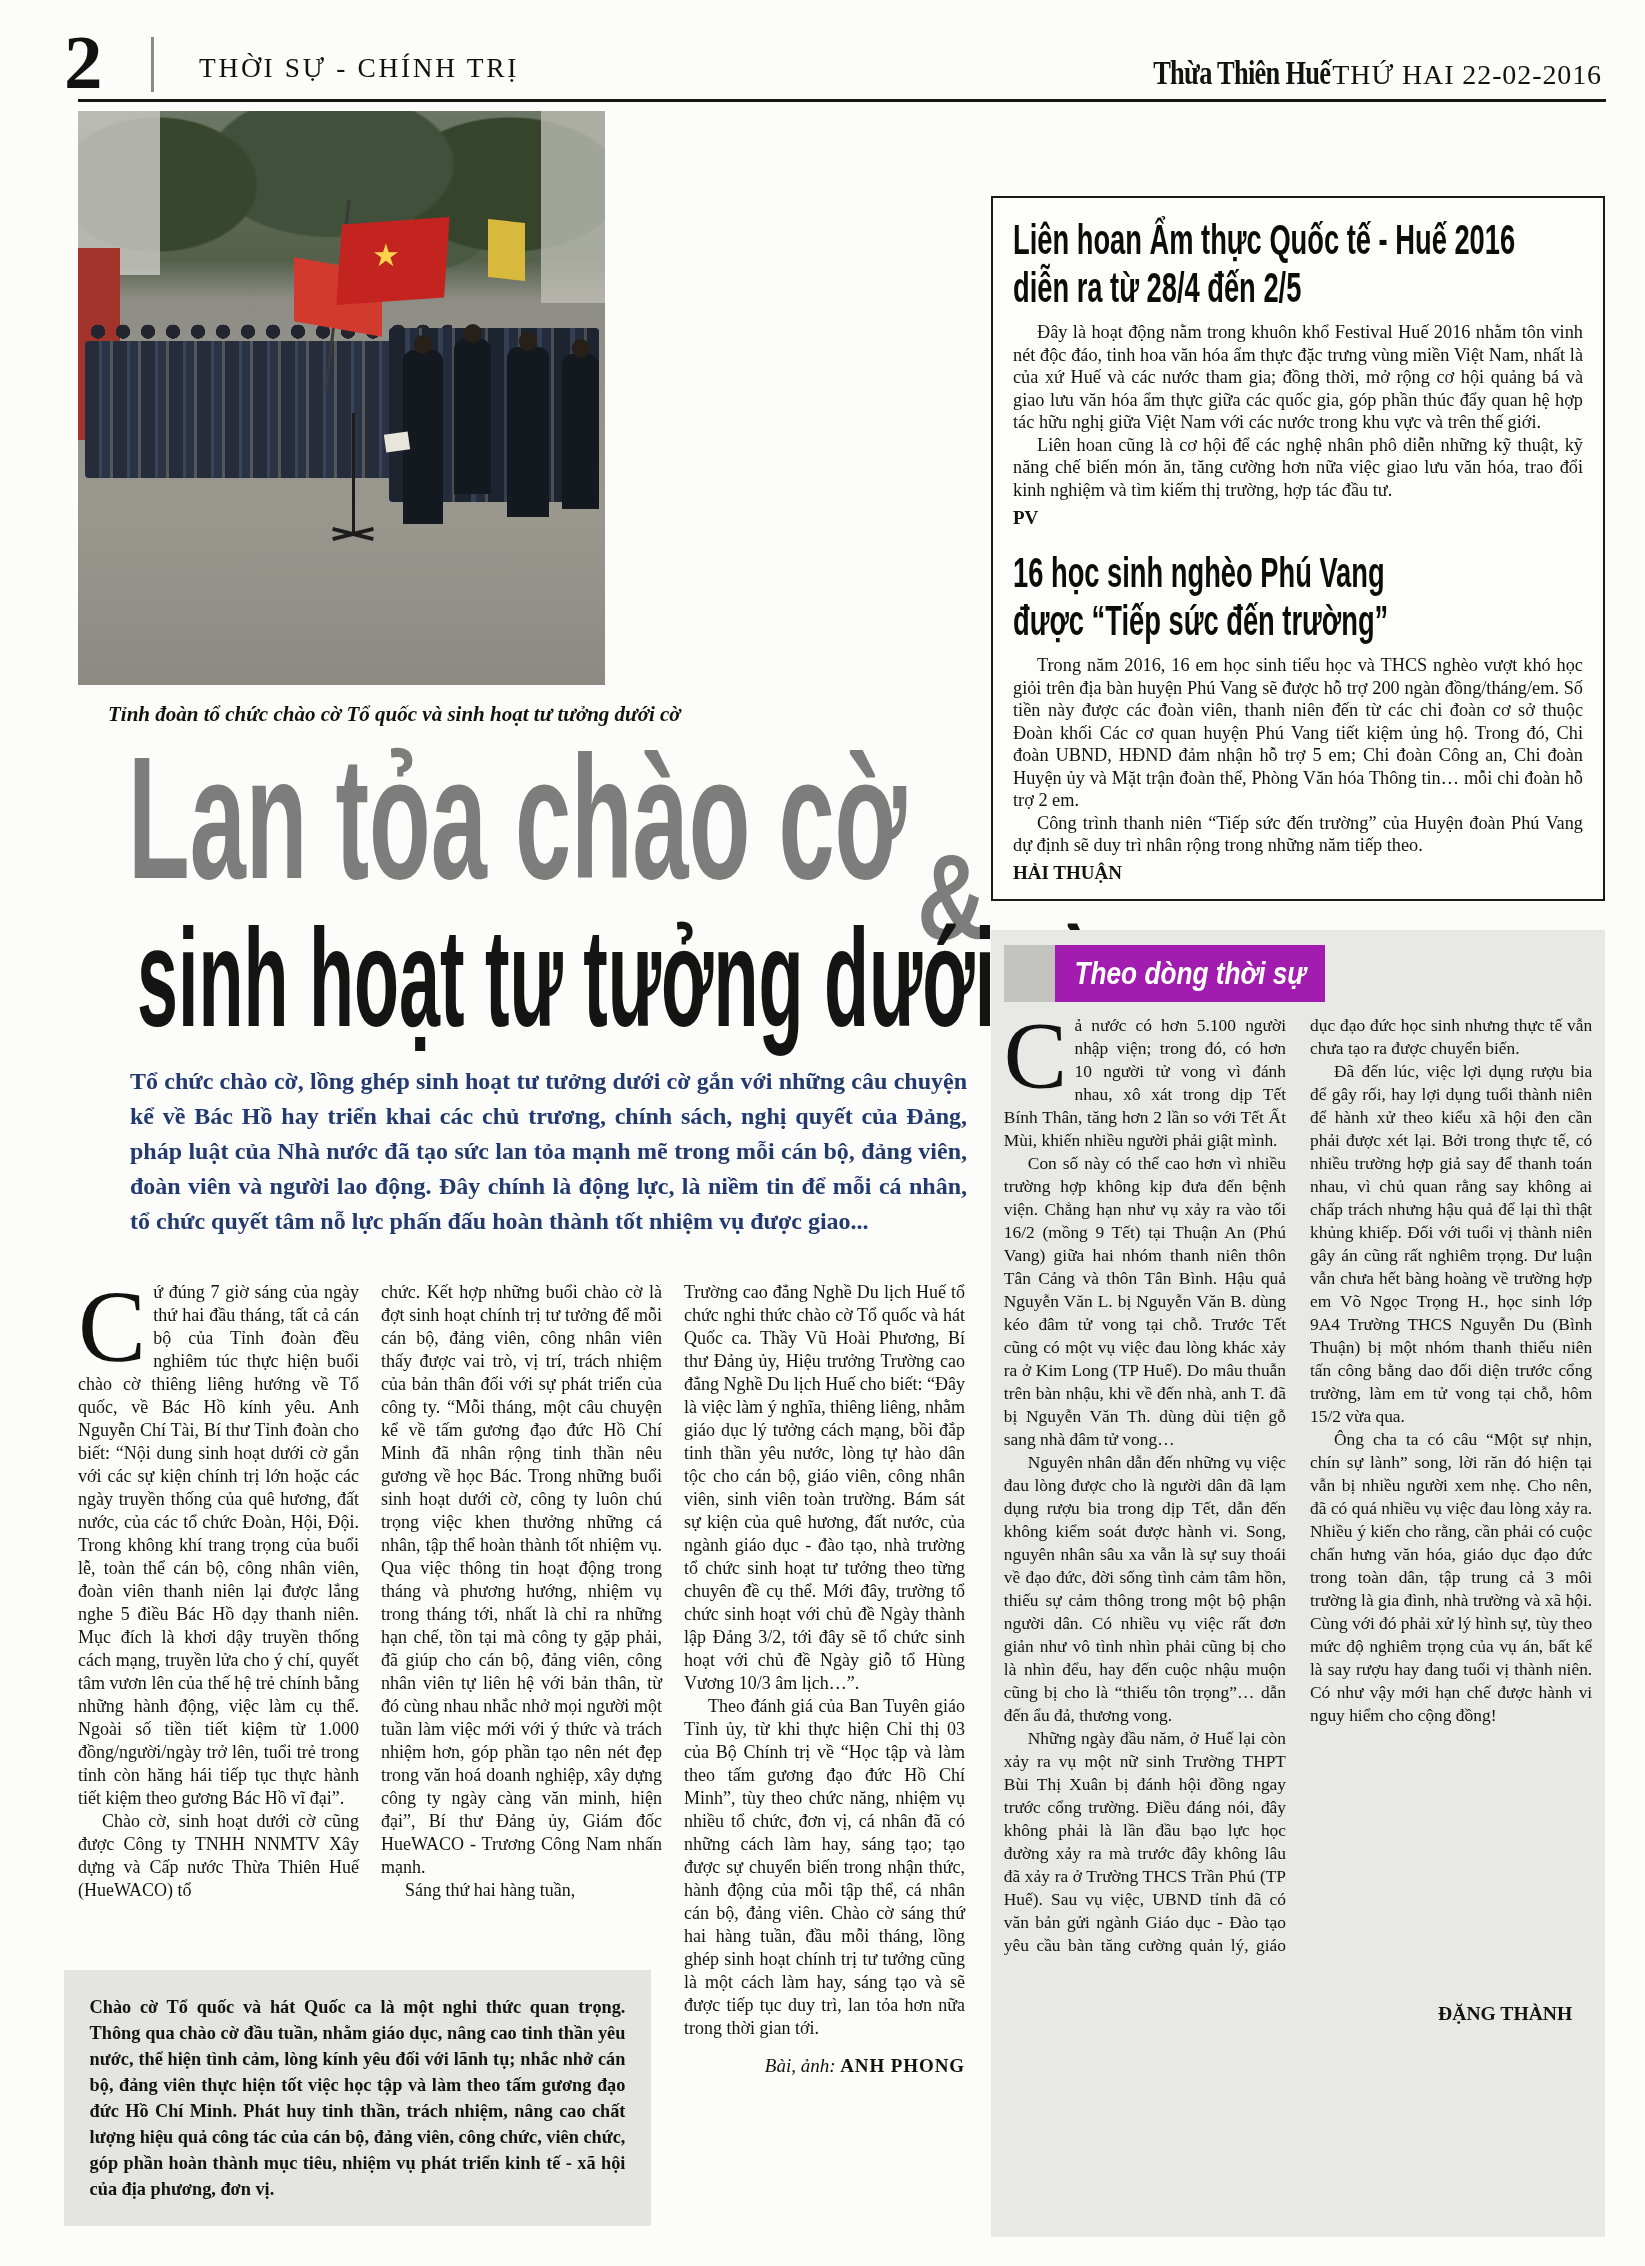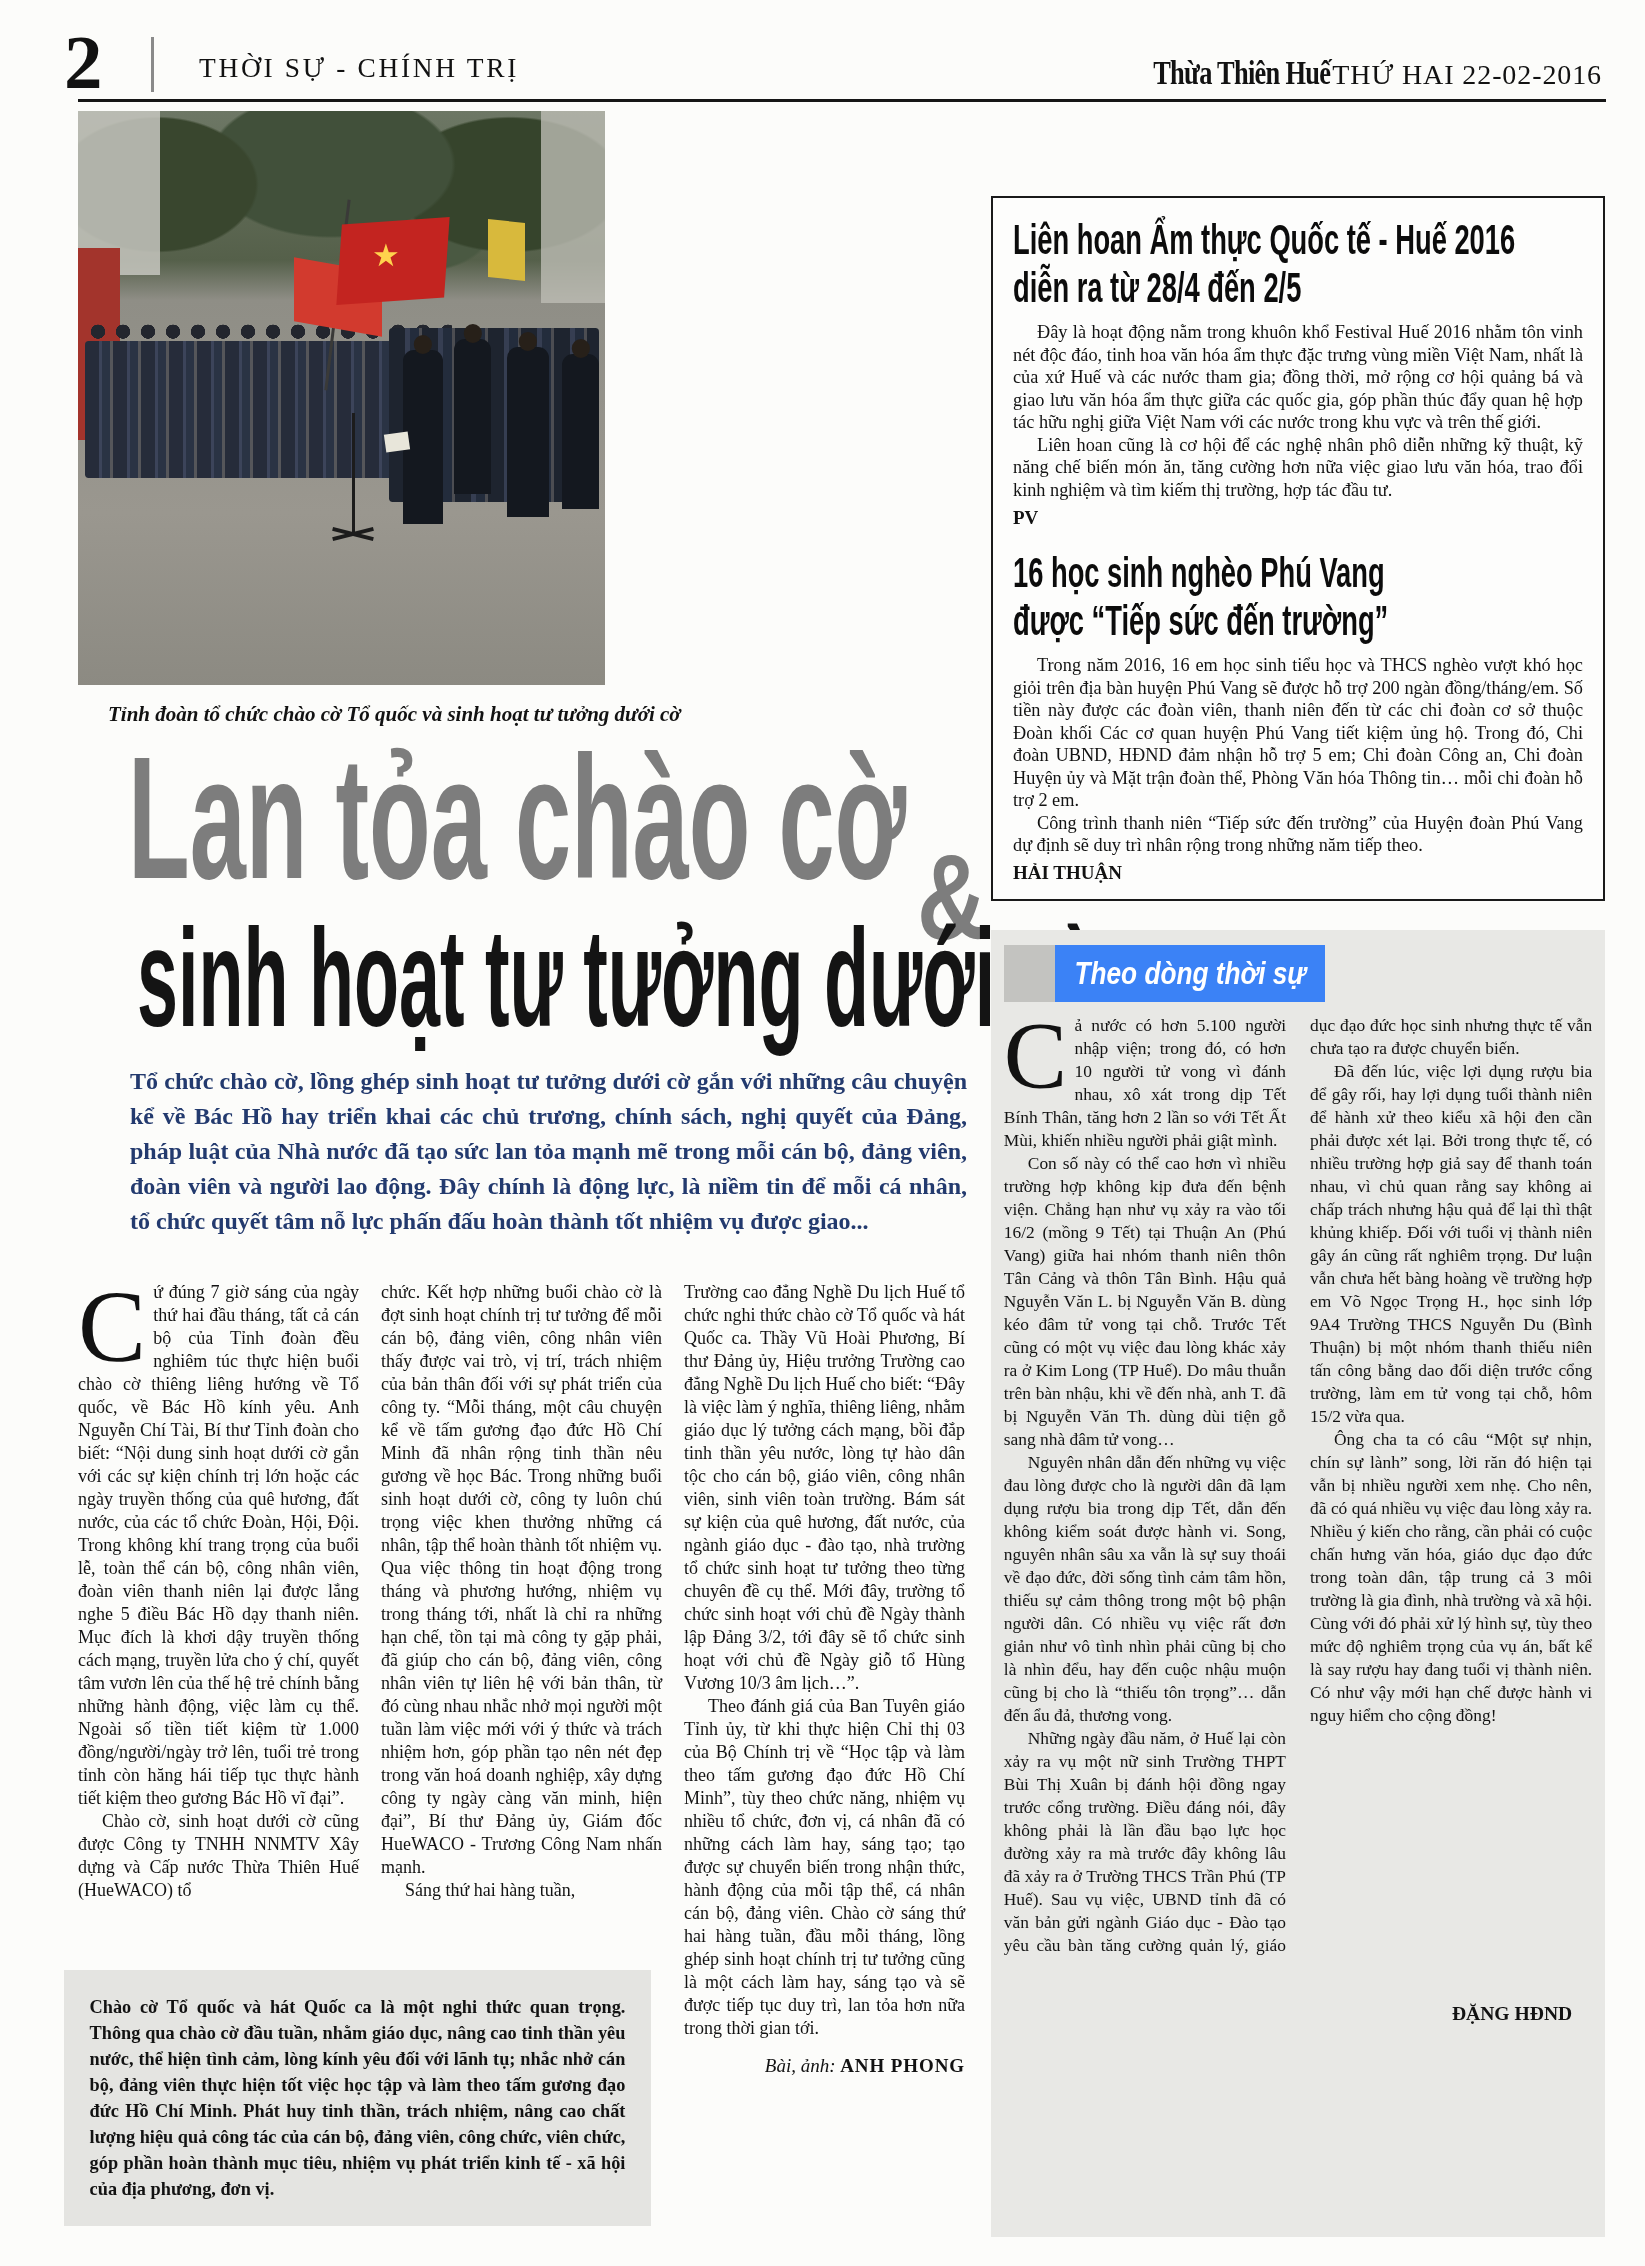--- a/index.html
+++ b/index.html
@@ -83,21 +83,21 @@
   .sb-hl-wrap{overflow:visible;margin:3.7px 0 9.1px;}
   .sb-hl{font-family:"Liberation Sans",sans-serif;font-weight:bold;font-size:42px;line-height:48px;
          transform:scaleX(.65);transform-origin:left top;white-space:nowrap;color:#0c0c0c;}
   .sb-box1 p{margin:0;font-size:18.3px;line-height:22.5px;text-align:justify;}
   .sb-sig{font-weight:bold;font-size:19px;margin:5.5px 3.7px 1.8px 0;}
   .sb-gap{height:14.6px;}
 
   .sb-box2{position:absolute;left:991px;top:930px;width:614px;height:1307px;background:#e8e8e5;padding:12.8px 12.8px;}
   .op-tag{position:relative;height:57px;margin:1.8px 0 12.8px;}
   .op-tag-sq{position:absolute;left:0;top:0;width:51px;height:57px;background:#c3c3c0;}
-  .op-tag-bar{position:absolute;left:51px;top:0;width:270px;height:57px;background:#3b82f6;
+  .op-tag-bar{position:absolute;left:51px;top:0;width:270px;height:57px;background:#a21caf;
               display:flex;align-items:center;justify-content:center;}
   .op-tag-txt{font-family:"Liberation Sans",sans-serif;font-weight:bold;font-style:italic;color:#fff;
               font-size:32px;transform:scaleX(.82);white-space:nowrap;}
   .op-hl-wrap{height:135px;}
   .op-hl{font-family:"Liberation Sans",sans-serif;font-weight:bold;font-size:121px;line-height:1.05;
          transform:scaleX(.52);transform-origin:left top;white-space:nowrap;color:#0b0b0b;}
   .op-cols{height:980px;column-count:2;column-gap:24px;column-fill:auto;}
   .op-cols p{margin:0;font-size:17.4px;line-height:23px;text-align:justify;}
   .op-drop{float:left;font-size:95px;line-height:77px;padding:3.7px 7.3px 0 0;font-weight:400;}
   .op-sig{text-align:right;font-weight:bold;font-size:19.6px;margin:9.1px 20px 0 0;}
@@ -192,17 +192,17 @@
       </div>
     </div>
     <div class="op-cols" data-name="opinion-columns">
       <p data-name="opinion-paragraph"><span class="op-drop" data-name="opinion-dropcap">C</span><span>ả nước có hơn 5.100 người nhập viện; trong đó, có hơn 10 người tử vong vì đánh nhau, xô xát trong dịp Tết Bính Thân, tăng hơn 2 lần so với Tết Ất Mùi, khiến nhiều người phải giật mình.</span></p>
       <p class="indent" data-name="opinion-paragraph">Con số này có thể cao hơn vì nhiều trường hợp không kịp đưa đến bệnh viện. Chẳng hạn như vụ xảy ra vào tối 16/2 (mồng 9 Tết) tại Thuận An (Phú Vang) giữa hai nhóm thanh niên thôn Tân Cảng và thôn Tân Bình. Hậu quả Nguyễn Văn L. bị Nguyễn Văn B. dùng kéo đâm tử vong tại chỗ. Trước Tết cũng có một vụ việc đau lòng khác xảy ra ở Kim Long (TP Huế). Do mâu thuẫn trên bàn nhậu, khi về đến nhà, anh T. đã bị Nguyễn Văn Th. dùng dùi tiện gỗ sang nhà đâm tử vong…</p>
       <p class="indent" data-name="opinion-paragraph">Nguyên nhân dẫn đến những vụ việc đau lòng được cho là người dân đã lạm dụng rượu bia trong dịp Tết, dẫn đến không kiểm soát được hành vi. Song, nguyên nhân sâu xa vẫn là sự suy thoái về đạo đức, đời sống tình cảm tâm hồn, thiếu sự cảm thông trong một bộ phận người dân. Có nhiều vụ việc rất đơn giản như vô tình nhìn phải cũng bị cho là nhìn đểu, hay đến cuộc nhậu muộn cũng bị cho là “thiếu tôn trọng”… dẫn đến ẩu đả, thương vong.</p>
       <p class="indent" data-name="opinion-paragraph">Những ngày đầu năm, ở Huế lại còn xảy ra vụ một nữ sinh Trường THPT Bùi Thị Xuân bị đánh hội đồng ngay trước cổng trường. Điều đáng nói, đây không phải là lần đầu bạo lực học đường xảy ra mà trước đây không lâu đã xảy ra ở Trường THCS Trần Phú (TP Huế). Sau vụ việc, UBND tỉnh đã có văn bản gửi ngành Giáo dục - Đào tạo yêu cầu bàn tăng cường quản lý, giáo dục đạo đức học sinh nhưng thực tế vẫn chưa tạo ra được chuyển biến.</p>
       <p class="indent" data-name="opinion-paragraph">Đã đến lúc, việc lợi dụng rượu bia để gây rối, hay lợi dụng tuổi thành niên để hành xử theo kiểu xã hội đen cần phải được xét lại. Bởi trong thực tế, có nhiều trường hợp giả say để thanh toán nhau, vì chủ quan rằng say không ai chấp trách nhưng hậu quả để lại thì thật khủng khiếp. Đối với tuổi vị thành niên gây án cũng rất nghiêm trọng. Dư luận vẫn chưa hết bàng hoàng về trường hợp em Võ Ngọc Trọng H., học sinh lớp 9A4 Trường THCS Nguyễn Du (Bình Thuận) bị một nhóm thanh thiếu niên tấn công bằng dao đối diện trước cổng trường, làm em tử vong tại chỗ, hôm 15/2 vừa qua.</p>
       <p class="indent" data-name="opinion-paragraph">Ông cha ta có câu “Một sự nhịn, chín sự lành” song, lời răn đó hiện tại vẫn bị nhiều người xem nhẹ. Cho nên, đã có quá nhiều vụ việc đau lòng xảy ra. Nhiều ý kiến cho rằng, cần phải có cuộc chấn hưng văn hóa, giáo dục đạo đức trong toàn dân, tập trung cả 3 môi trường là gia đình, nhà trường và xã hội. Cùng với đó phải xử lý hình sự, tùy theo mức độ nghiêm trọng của vụ án, bất kể là say rượu hay đang tuổi vị thành niên. Có như vậy mới hạn chế được hành vi nguy hiểm cho cộng đồng!</p>
     </div>
-    <div class="op-sig" data-name="opinion-signature">ĐẶNG HĐND</div>
+    <div class="op-sig" data-name="opinion-signature">ĐẶNG THÀNH</div>
   </div>
 
 </div>
 
 
 </body></html>

